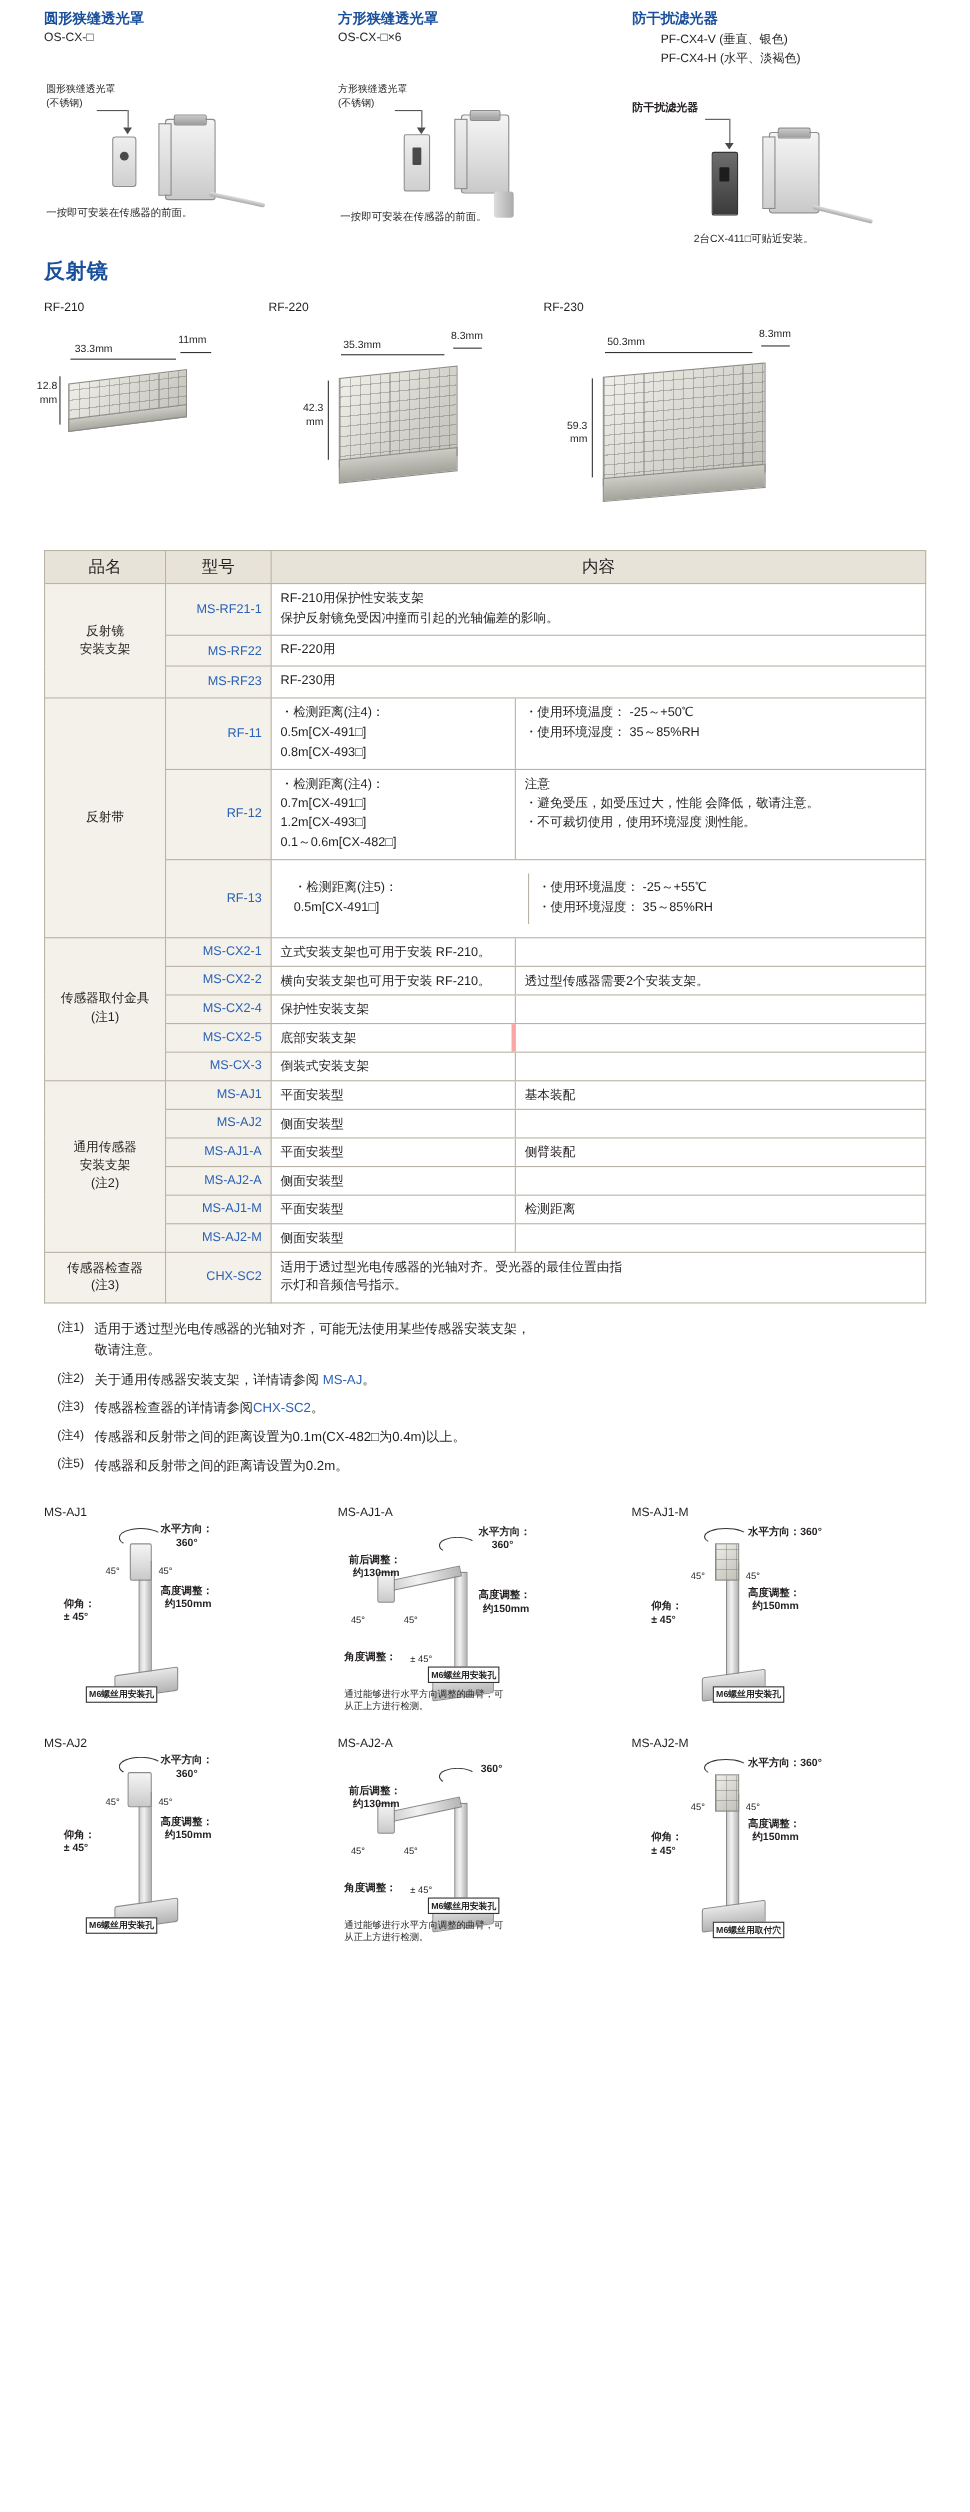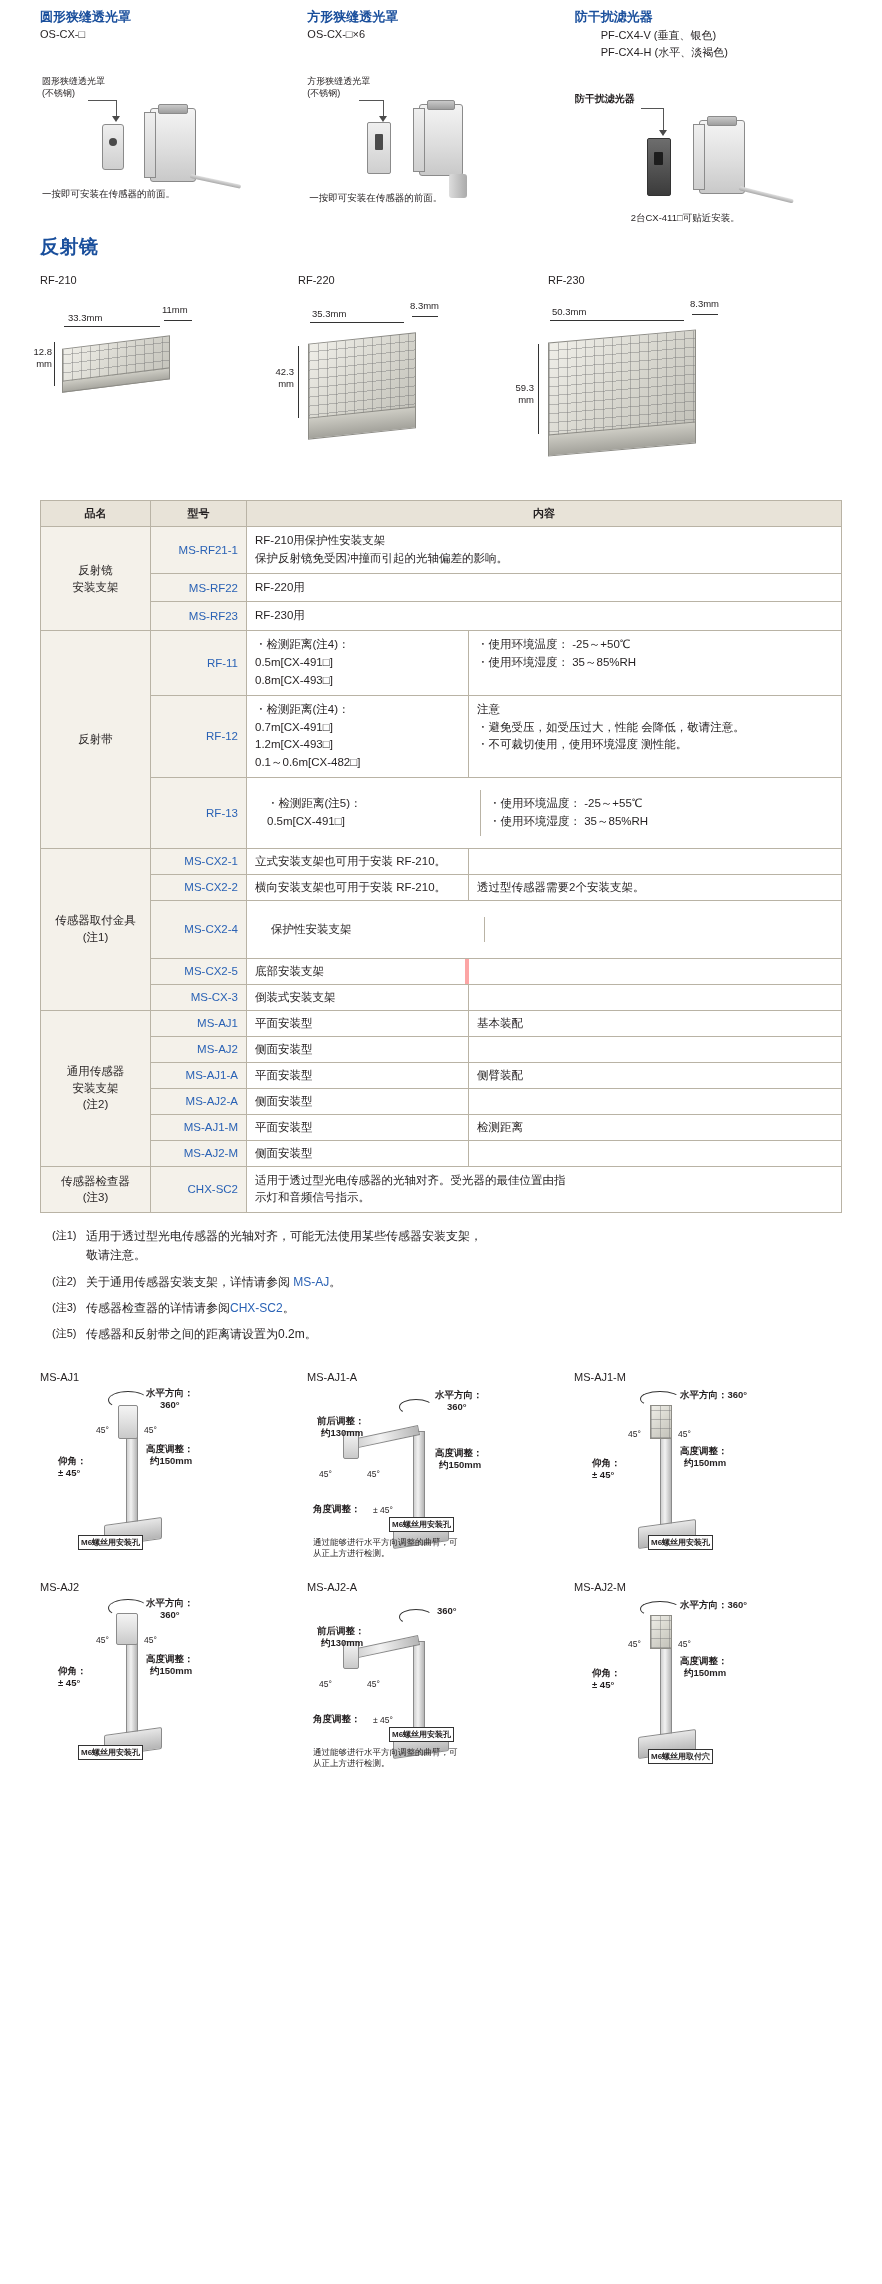--- a/index.html
+++ b/index.html
@@ -102,21 +102,21 @@
     border-left: 4px solid transparent;
     border-right: 4px solid transparent;
     border-top: 6px solid #4a4a4a;
   }
 
   
   .mirror-sec { padding: 18px 40px 0 40px; }
   .mirror-titles {
     display: flex; margin-top: 14px; font-size: 11px;
   }
-  .mirror-titles div:nth-child(1) { width: 258px; }
+  .mirror-titles div:nth-child(1) { width: 204px; }
   .mirror-titles div:nth-child(2) { width: 250px; }
   .mirror-figs {
     position: relative;
     height: 190px;
     margin-top: 4px;
   }
   .grid-plate {
     position: absolute;
     background:
       repeating-linear-gradient(0deg, rgba(120,120,120,.45) 0 1px, transparent 1px 9px),
@@ -139,24 +139,24 @@
   
   .tbl-wrap { padding: 20px 40px 0 40px; }
   table.spec {
     border-collapse: collapse;
     width: 802px;
     font-size: 11.5px;
   }
   table.spec th {
     background: #e8e3d8;
     border: 1px solid #b9b3a5;
-    font-weight: bold;
+    font-weight: normal;
     padding: 5px 4px;
     color: #231f20;
-    font-size: 11px;
+    font-size: 15px;
   }
   table.spec td {
     border: 1px solid #b9b3a5;
     padding: 5px 8px;
     vertical-align: middle;
     background: #ffffff;
   }
   table.spec td.cat {
     background: #f4f1ea;
     text-align: center;
@@ -479,21 +479,21 @@
               <div style="width:222px; padding:5px 8px; border-right:1px solid #b9b3a5;">
                 <span class="l">横向安装支架也可用于安装</span>
                 <span class="l">RF-210。</span>
               </div>
               <div style="flex:1; padding:5px 8px;">透过型传感器需要2个安装支架。</div>
             </div>
           </td>
         </tr>
         <tr>
           <td class="model">MS-CX2-4</td>
-          <td style="padding:16px">
+          <td style="padding:0">
             <div style="display:flex">
               <div style="width:222px; padding:5px 8px; border-right:1px solid #b9b3a5;">保护性安装支架</div>
               <div style="flex:1; padding:5px 8px;"></div>
             </div>
           </td>
         </tr>
         <tr>
           <td class="model">MS-CX2-5</td>
           <td style="padding:0">
             <div style="display:flex">
@@ -599,20 +599,24 @@
       <div class="mark">(注2)</div>
       <div class="txt">
         <span>关于通用传感器安装支架，详情请参阅 </span><span class="lnk">MS-AJ</span><span>。</span>
       </div>
     </div>
     <div class="note">
       <div class="mark">(注3)</div>
       <div class="txt">
         <span>传感器检查器的详情请参阅</span><span class="lnk">CHX-SC2</span><span>。</span>
       </div>
+    </div>
+    <div class="note">
+      <div class="mark">(注4)</div>
+      <div class="txt">传感器和反射带之间的距离设置为0.1m(CX-482□为0.4m)以上。</div>
     </div>
     <div class="note">
       <div class="mark">(注5)</div>
       <div class="txt">传感器和反射带之间的距离请设置为0.2m。</div>
     </div>
   </div>
 
   <div class="brk-sec">
 
     <div class="brk-grid">

